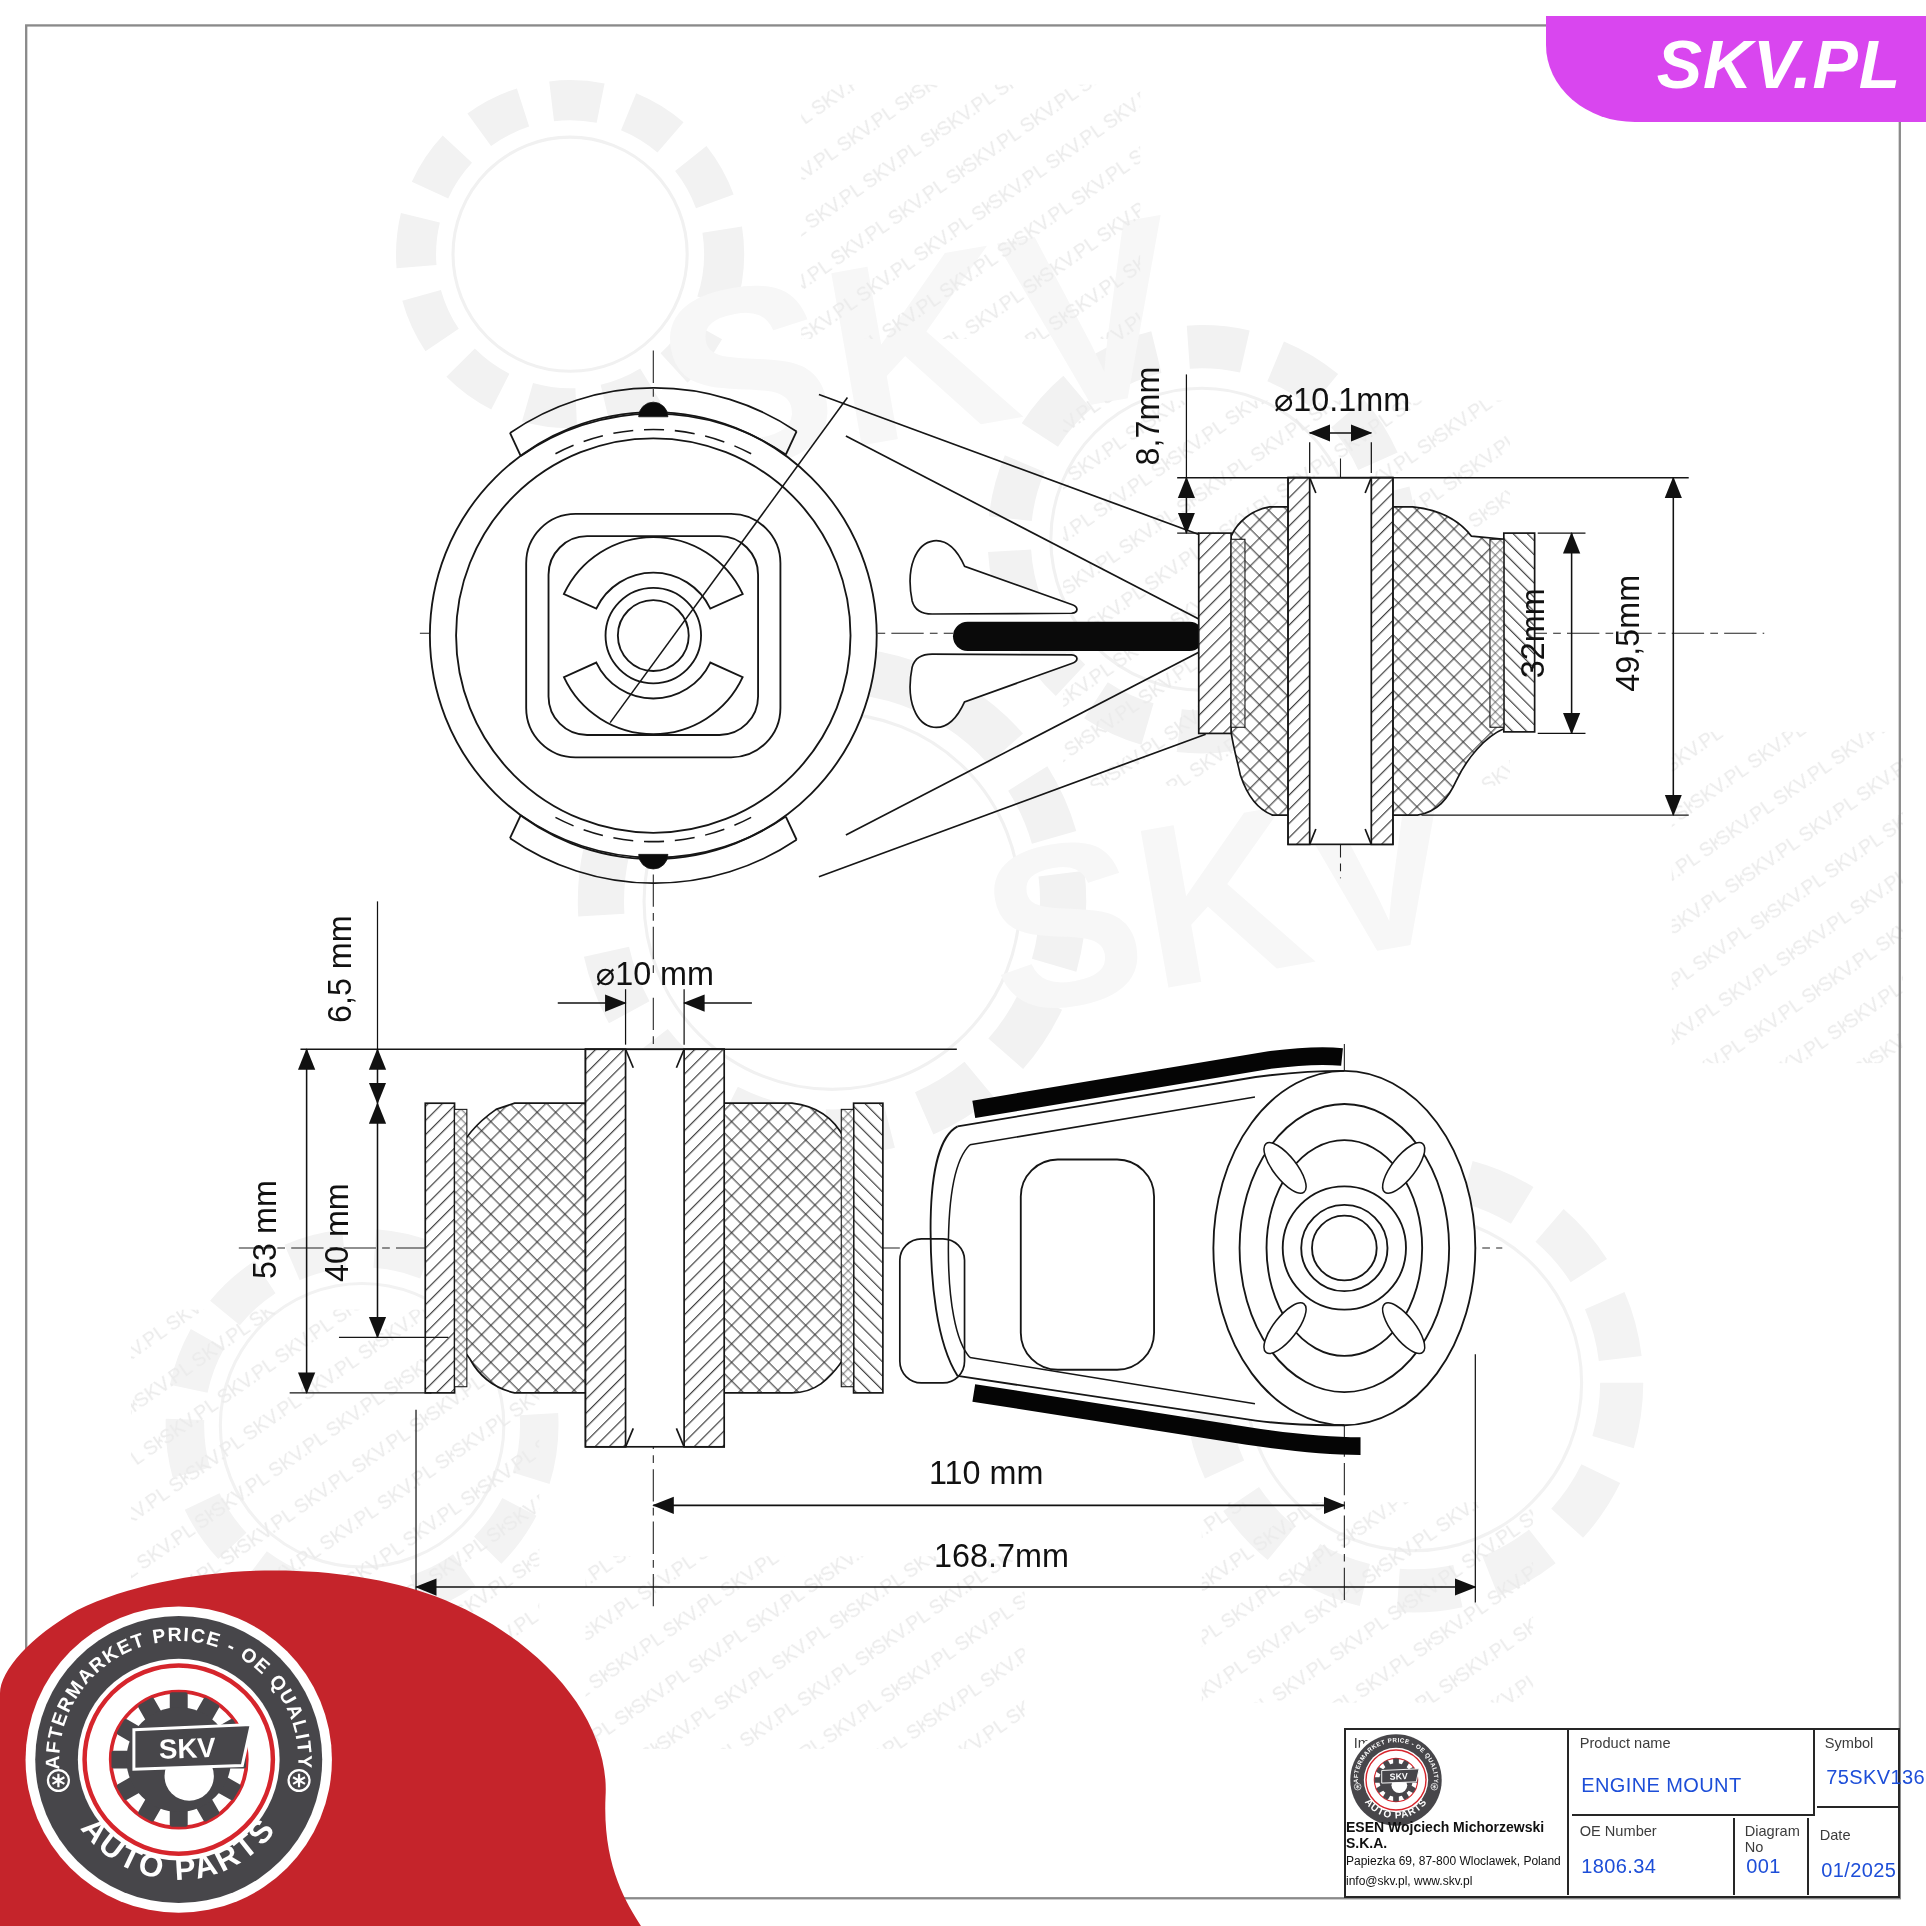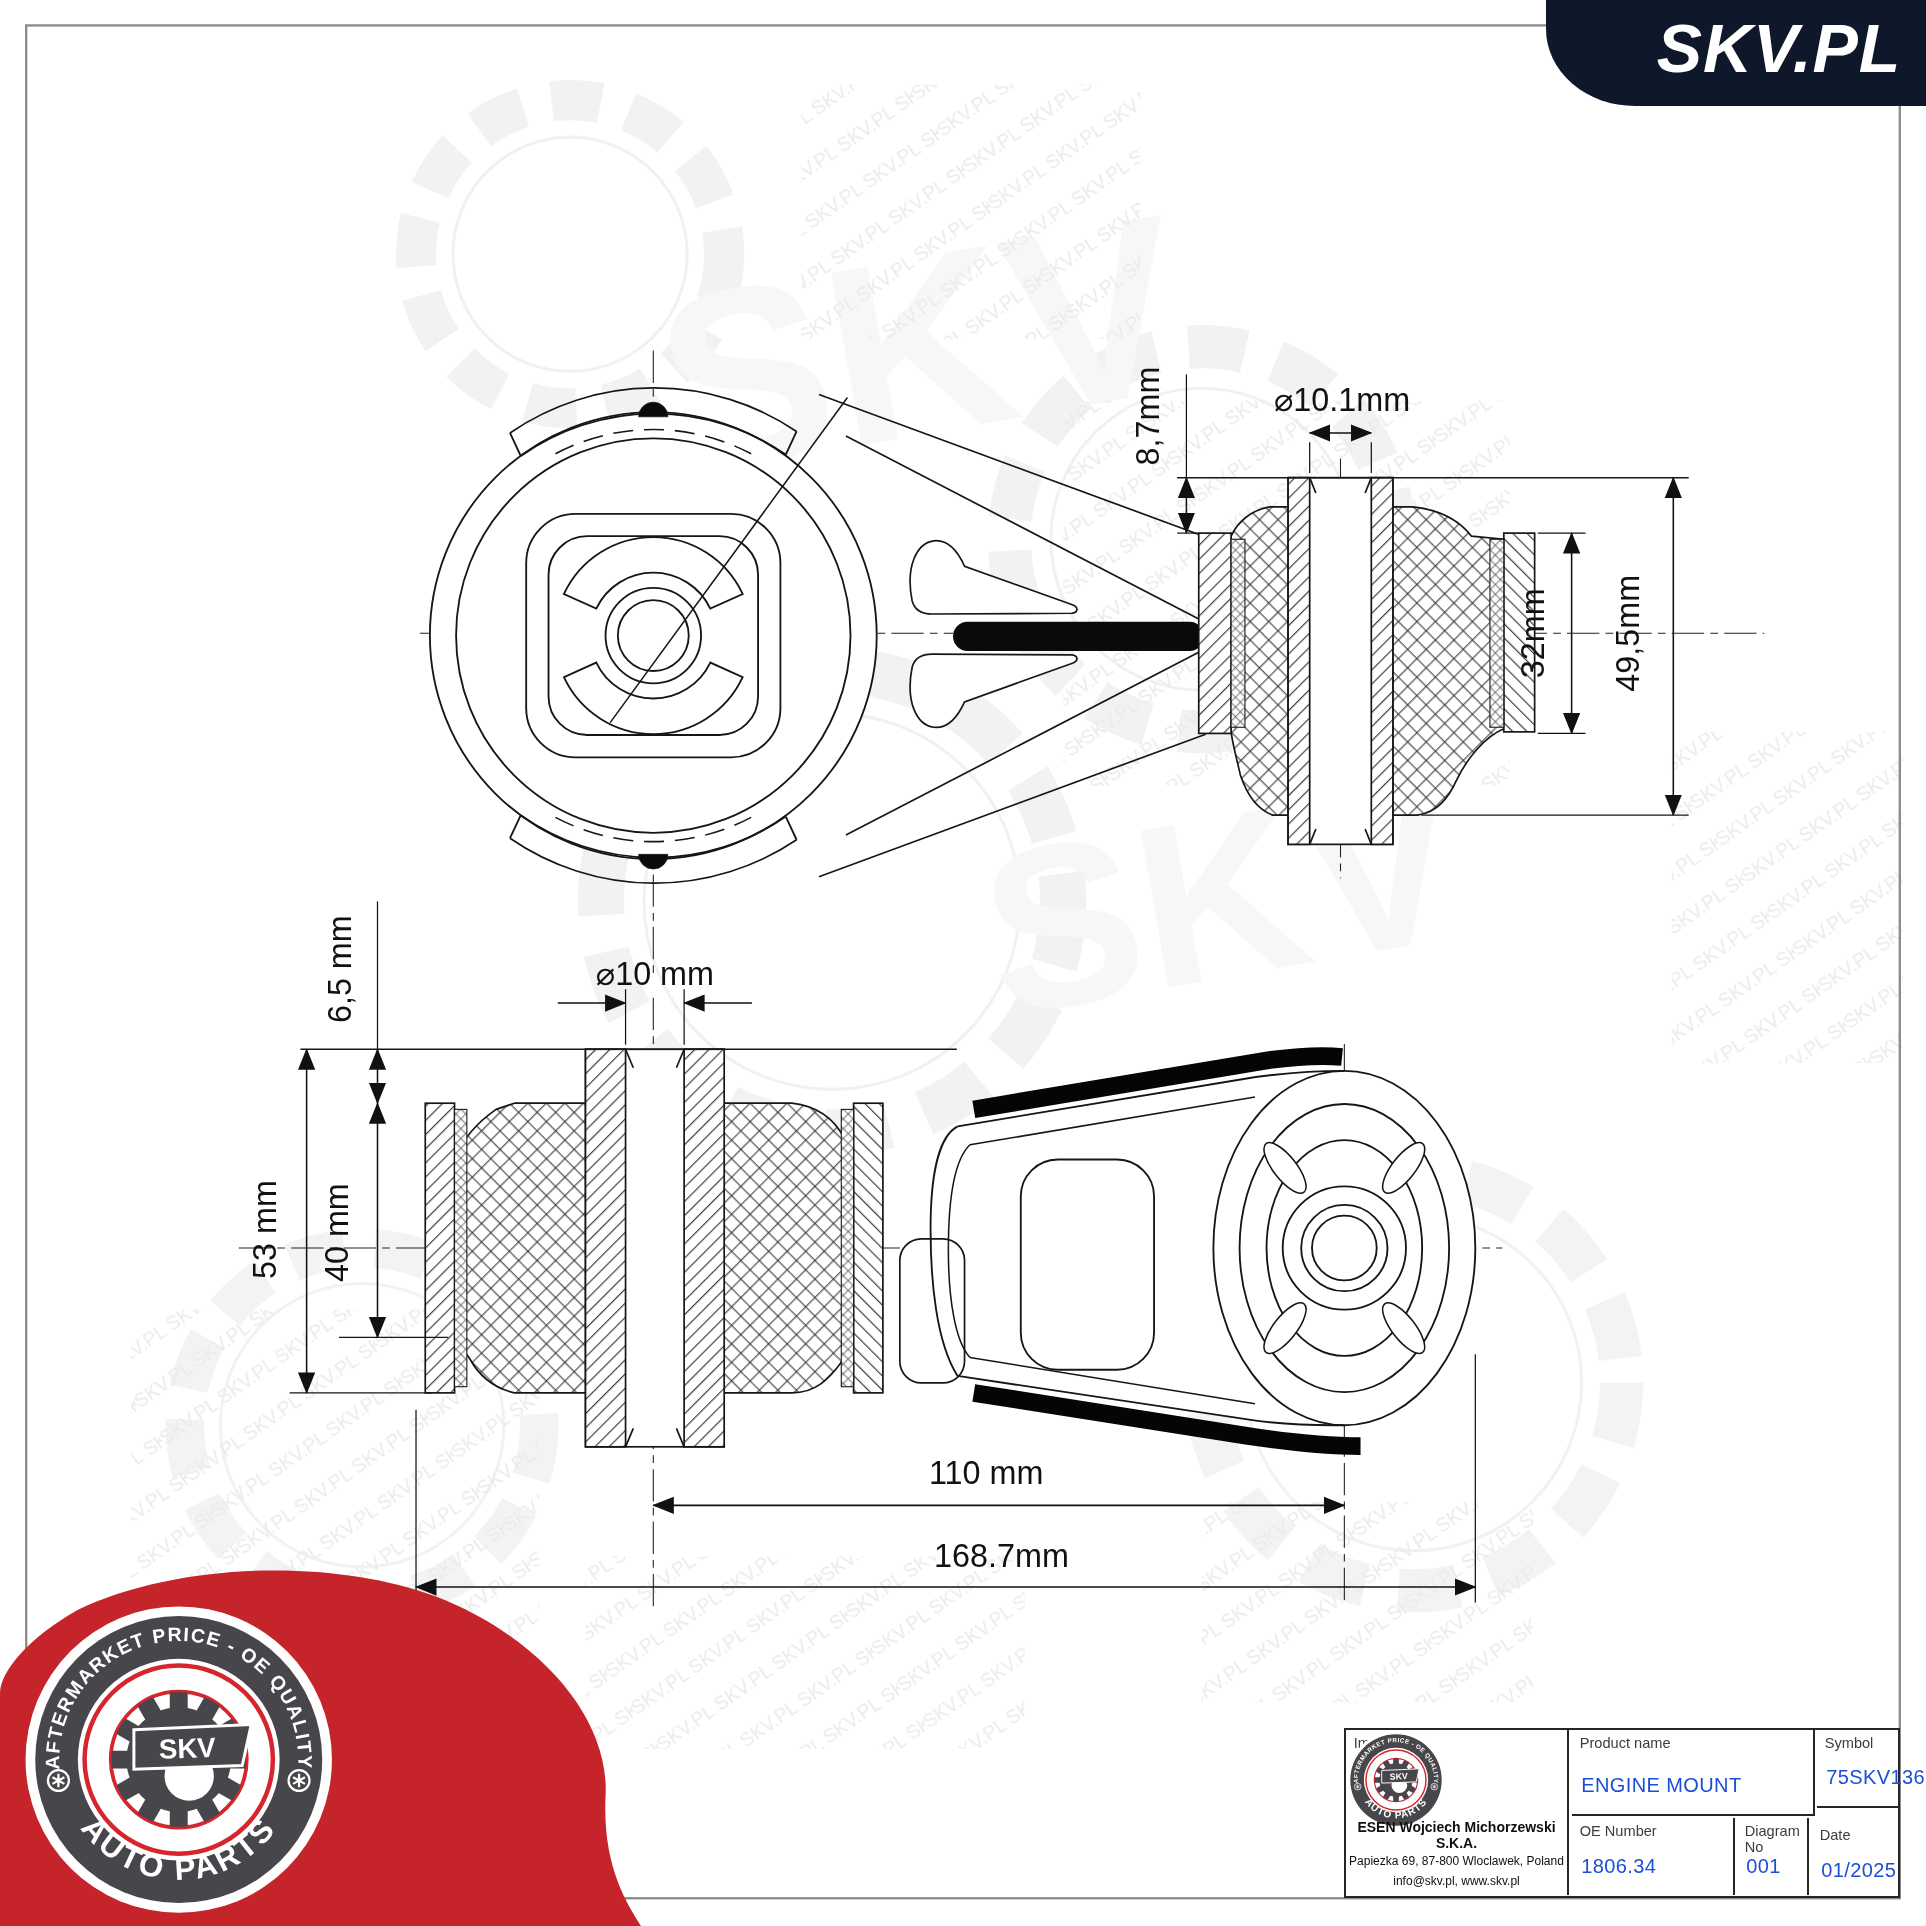--- a/index.html
+++ b/index.html
@@ -2,38 +2,38 @@
 <html style="font-size:12.3px"><head>
 <meta charset="utf-8">
 <style>
   html,body{margin:0;padding:0;background:#ffffff;}
   .stage{position:relative;width:1926px;height:1926px;background:#ffffff;overflow:hidden;
          font-family:"Liberation Sans","DejaVu Sans",sans-serif;}
   .stage svg{position:absolute;left:0;top:0;}
   svg text{font-family:"Liberation Sans","DejaVu Sans",sans-serif;}
 
   
-  .banner{position:absolute;left:1546px;top:0;width:381px;height:106px;background:#0f172a;
+  .banner{position:absolute;left:1546px;top:16px;width:381px;height:106px;background:#d946ef;
           border-bottom-left-radius:89px 77px;z-index:5;}
   .banner span{display:block;text-align:right;padding-right:26px;line-height:97px;
                font-size:68px;font-weight:800;font-style:italic;color:#ffffff;letter-spacing:0.8px;}
 
   
   .infotable{position:absolute;left:1344px;top:1728px;width:556px;height:170px;z-index:6;
              border:2.3px solid #262626;box-sizing:border-box;background:#ffffff;}
   .cell{position:absolute;box-sizing:border-box;}
   .c-imp{left:0;top:0;width:223px;height:165px;border-right:2.3px solid #262626;}
   .c-prod{left:226px;top:0;width:243px;height:86px;border-right:2.3px solid #262626;border-bottom:2.3px solid #262626;}
   .c-sym{left:471px;top:0;width:81px;height:78px;border-bottom:2.3px solid #262626;}
   .c-oe{left:226px;top:88px;width:163px;height:77px;border-right:2.3px solid #262626;text-align:right;}
   .c-dia{left:391px;top:88px;width:72px;height:77px;border-right:2.3px solid #262626;}
   .c-date{left:466px;top:92px;width:86px;height:77px;}
   .lbl{position:absolute;left:7.7px;top:4.6px;font-size:14.6px;color:#3c3c3c;}
   .val{position:absolute;left:9.2px;bottom:17px;font-size:20px;color:#1d4ed8;letter-spacing:0.4px;}
-  .addr{position:absolute;left:0;bottom:3.9px;width:100%;text-align:center;color:#0f0f0f;}
+  .addr{position:absolute;left:0;bottom:3.9px;width:100%;color:#0f0f0f;}
   .addr .a1{font-size:14px;font-weight:bold;line-height:16px;}
   .addr .a2{font-size:12px;line-height:20px;}
   .tbadge{position:absolute;left:49px;top:1.5px;width:100px;height:100px;}
 </style>
 </head>
 <body>
 
 <div class="stage">
 
 <svg viewBox="0 0 2500 2500" width="1926" height="1926">

